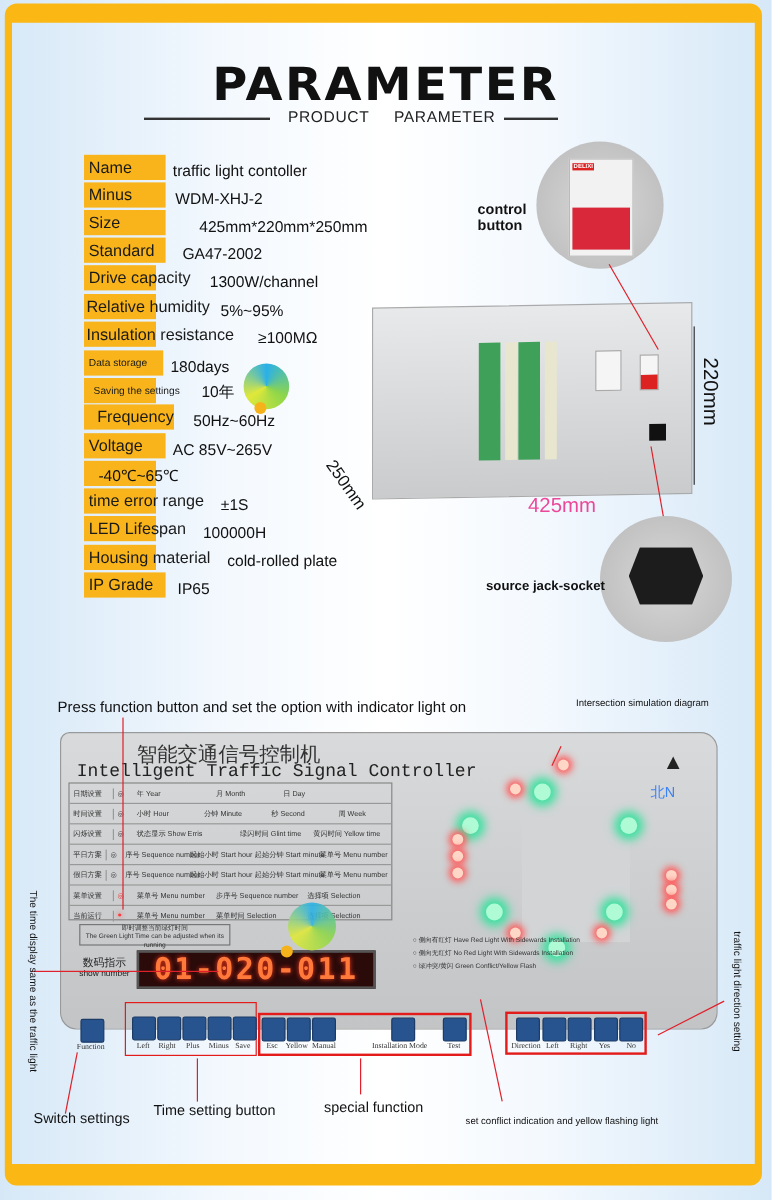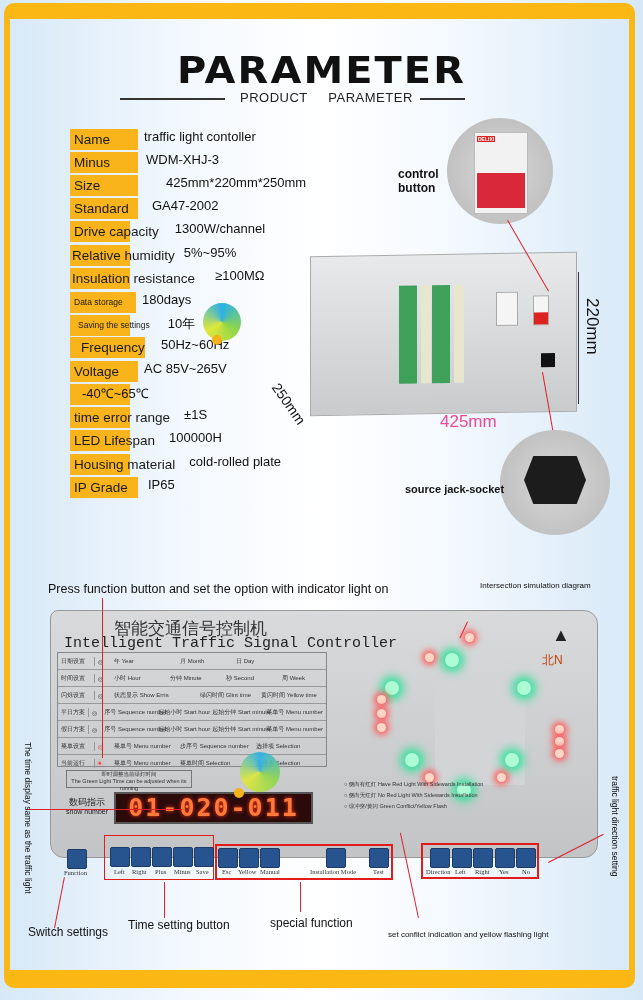--- a/index.html
+++ b/index.html
@@ -6,21 +6,21 @@
   body{width:643px;height:1000px;position:relative;overflow:hidden;
     background:linear-gradient(90deg,#d6e8f7 0%,#f4f9fe 30%,#ffffff 50%,#f4f9fe 70%,#d6e8f7 100%);
     font-family:"Liberation Sans",sans-serif;}
   .frame{position:absolute;left:4px;top:3px;width:631px;height:985px;border:solid #fbb814;
     border-width:16px 6px 18px 6px;border-radius:10px;box-sizing:border-box;}
   .abs{position:absolute;}
   .title{left:0;width:643px;top:48px;text-align:center;font-family:"DejaVu Sans",sans-serif;
     font-weight:900;font-size:38px;letter-spacing:2px;color:#111;transform:scaleX(1.05);}
   .subtitle{top:90px;left:240px;font-size:13px;color:#222;letter-spacing:.5px;}
   .sub-line{height:1.5px;background:#333;top:98px;}
-  .spec-row{position:absolute;left:70px;height:21px;display:flex;align-items:flex-start;}
+  .spec-row{position:absolute;left:70px;height:21px;display:flex;align-items:flex-end;}
   .spec-key{background:#f8b41a;height:21px;line-height:21px;padding:0 4px;color:#1a1a1a;font-size:13.5px;white-space:nowrap;}
   .spec-val{font-size:13px;color:#111;padding-left:4px;white-space:nowrap;}
   .spec-key.small{font-size:8.5px;}
   .key-bg{position:absolute;left:70px;width:60px;background:#f8b41a;}
   .circle{border-radius:50%;background:radial-gradient(circle at 50% 50%,#d8d8d8 0%,#b8b8b8 100%);}
   .lbl-bold{font-weight:bold;font-size:12px;color:#111;}
   .box{background:linear-gradient(180deg,#e8e9ea,#c9cbcd);border:1px solid #aaa;}
   .panel{left:50px;top:610px;width:548px;height:248px;background:linear-gradient(180deg,#d9dadb,#c2c4c6);
     border-radius:8px 14px 14px 14px;border:1px solid #999;box-sizing:border-box;}
   .cn-title{font-family:"DejaVu Serif",serif;font-size:17px;color:#333;}
@@ -54,21 +54,21 @@
 </div>
 <div class="abs sub-line" style="left:420px;width:45px;"></div>
 
 <div>
   <div class="spec-row" style="top:129px">
       <span class="spec-key" style="width:60px">Name</span>
       <span class="spec-val" style="padding-left:6px">traffic light contoller</span>
     </div>
   <div class="spec-row" style="top:152px">
       <span class="spec-key" style="width:60px">Minus</span>
-      <span class="spec-val" style="padding-left:8px">WDM-XHJ-3</span>
+      <span class="spec-val" style="padding-left:8px">WDM-XHJ-2</span>
     </div>
   <div class="spec-row" style="top:175px">
       <span class="spec-key" style="width:60px">Size</span>
       <span class="spec-val" style="padding-left:28px">425mm*220mm*250mm</span>
     </div>
   <div class="spec-row" style="top:198px">
       <span class="spec-key" style="width:60px">Standard</span>
       <span class="spec-val" style="padding-left:14px">GA47-2002</span>
     </div>
   <div class="key-bg" style="top:221px;height:21px"></div>
@@ -250,21 +250,21 @@
   <div class="glow-r" style="left:12px;top:70px"></div>
   <div class="glow-r" style="left:12px;top:84px"></div>
   <div class="glow-r" style="left:12px;top:98px"></div>
   <div class="glow-r" style="left:190px;top:100px"></div>
   <div class="glow-r" style="left:190px;top:112px"></div>
   <div class="glow-r" style="left:190px;top:124px"></div>
   <div class="glow-r" style="left:60px;top:148px"></div>
   <div class="glow-r" style="left:132px;top:148px"></div>
 </div>
 <div class="abs" style="left:552px;top:625px;font-size:18px;color:#222;">▲</div>
-<div class="abs" style="left:542px;top:652px;font-size:12px;color:#c2410c;">北N</div>
+<div class="abs" style="left:542px;top:652px;font-size:12px;color:#3b82f6;">北N</div>
 
 <div class="abs" style="left:344px;top:781px;font-size:5.5px;color:#333;line-height:7px;">
   <div style="margin-bottom:4px">○ <span>侧向有红灯</span> <span>Have Red Light With Sidewards Installation</span></div>
   <div style="margin-bottom:4px">○ <span>侧向无红灯</span> <span>No Red Light With Sidewards Installation</span></div>
   <div>○ <span>绿冲突/黄闪</span> <span>Green Conflict/Yellow Flash</span></div>
 </div>
 
 <div class="key" style="left:67px;top:849px"></div>
 <div class="key-lbl" style="left:64px;top:869px">Function</div>
 

